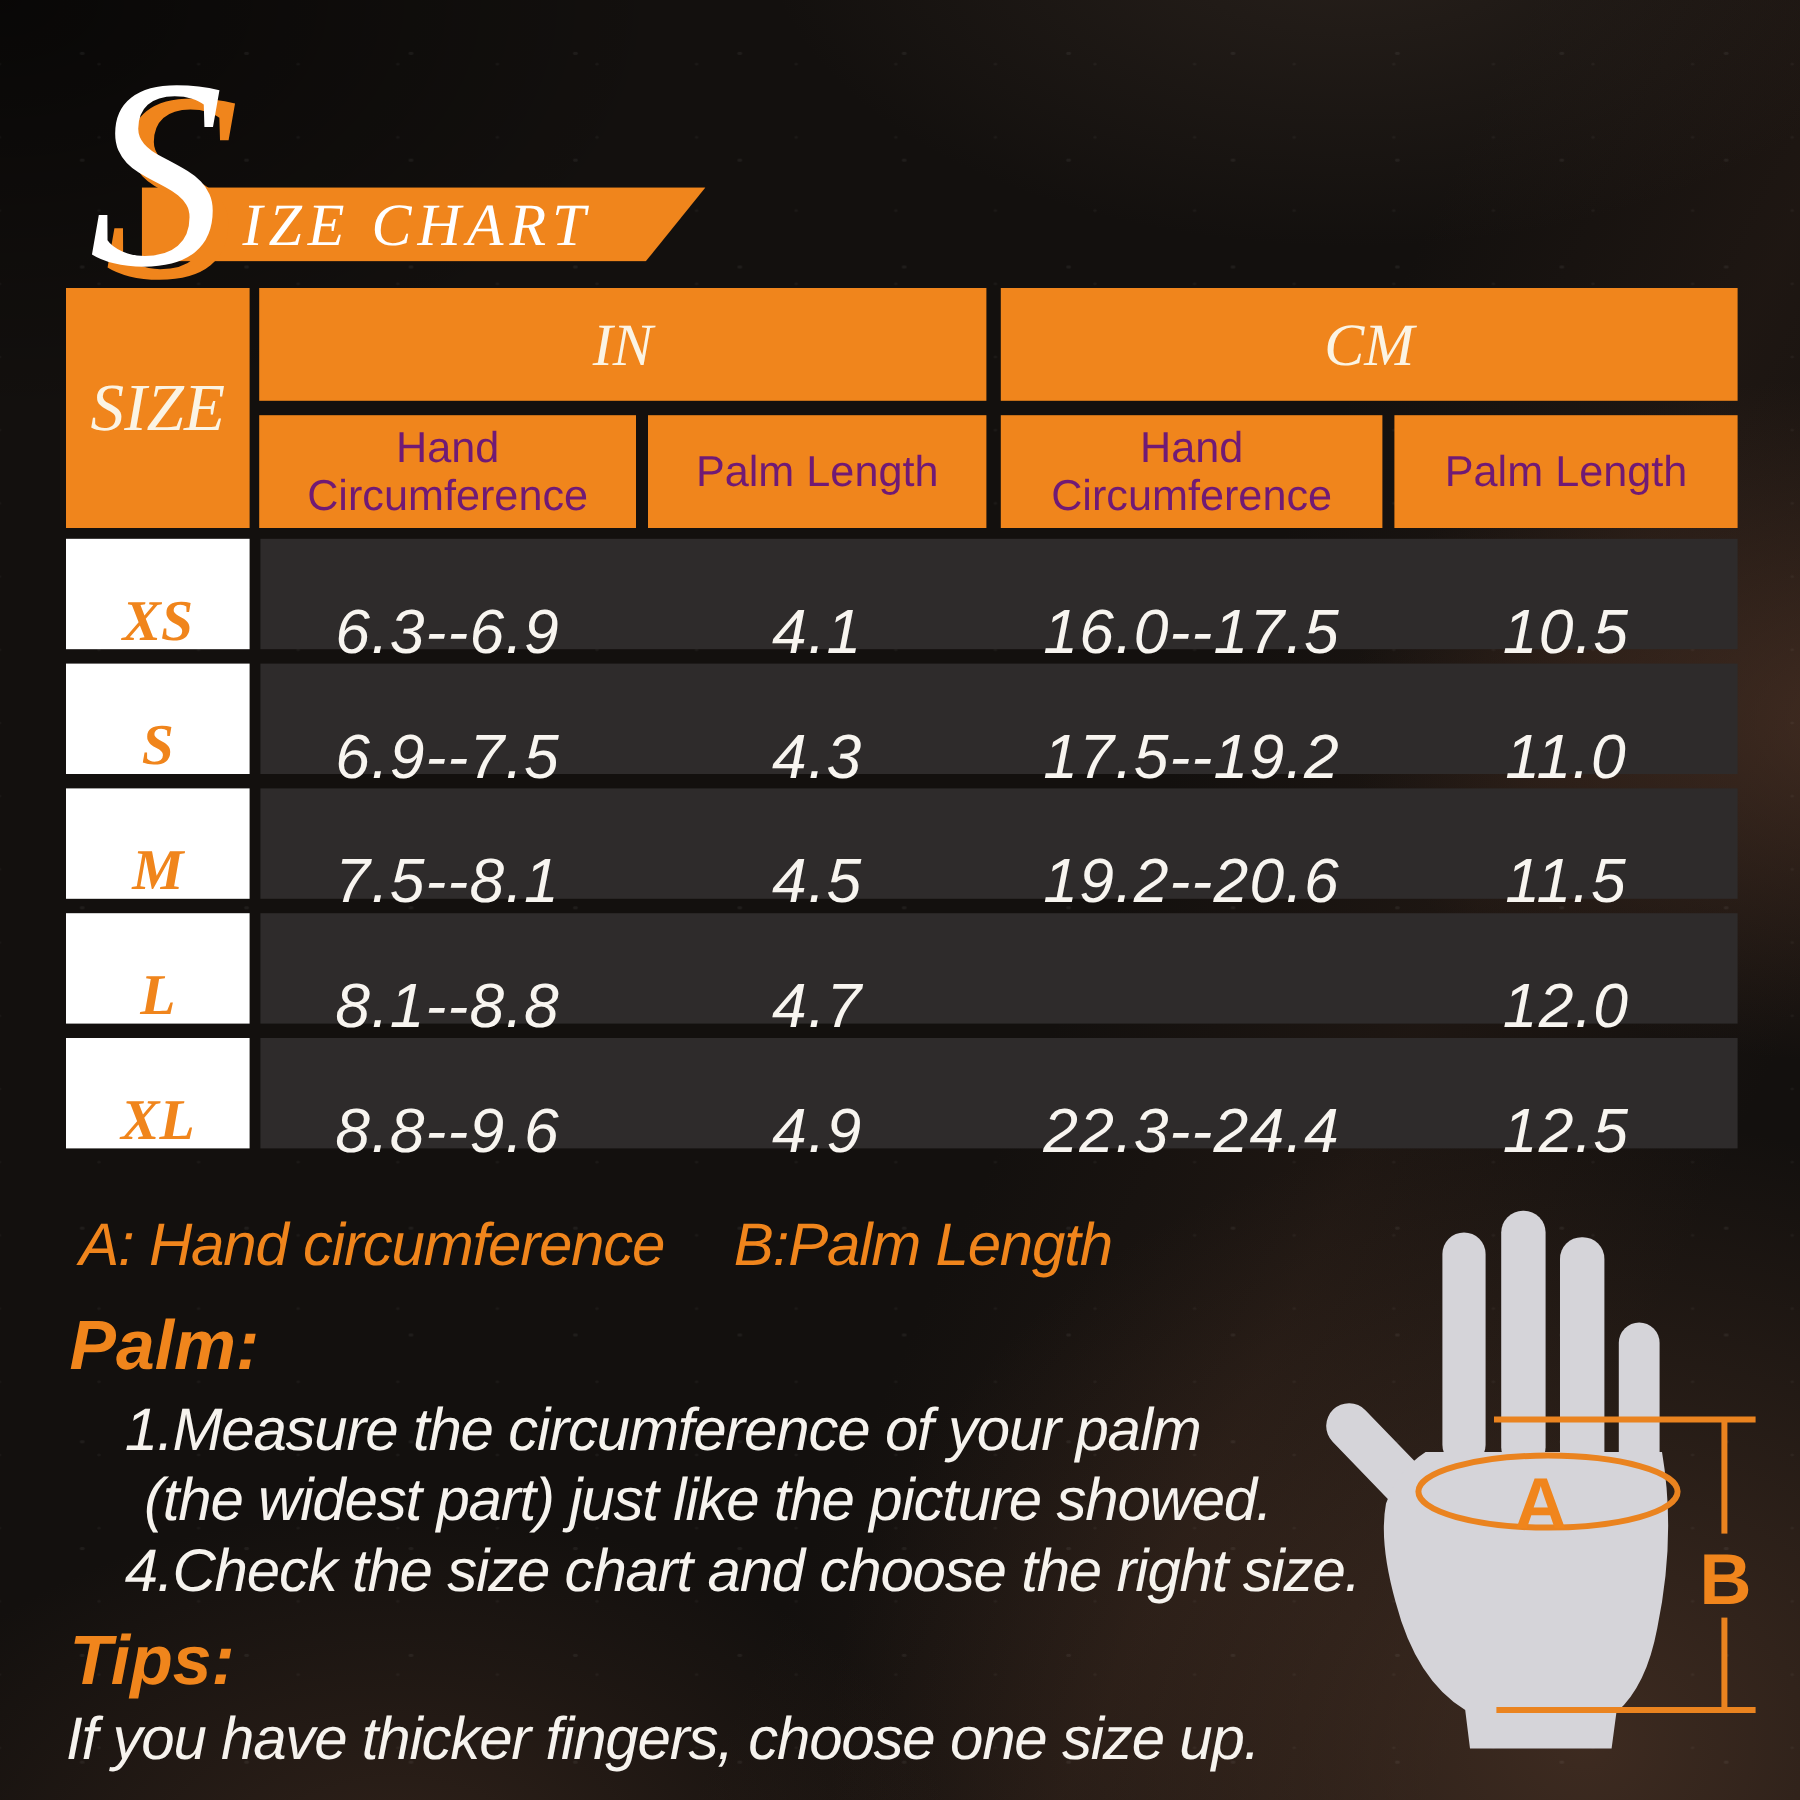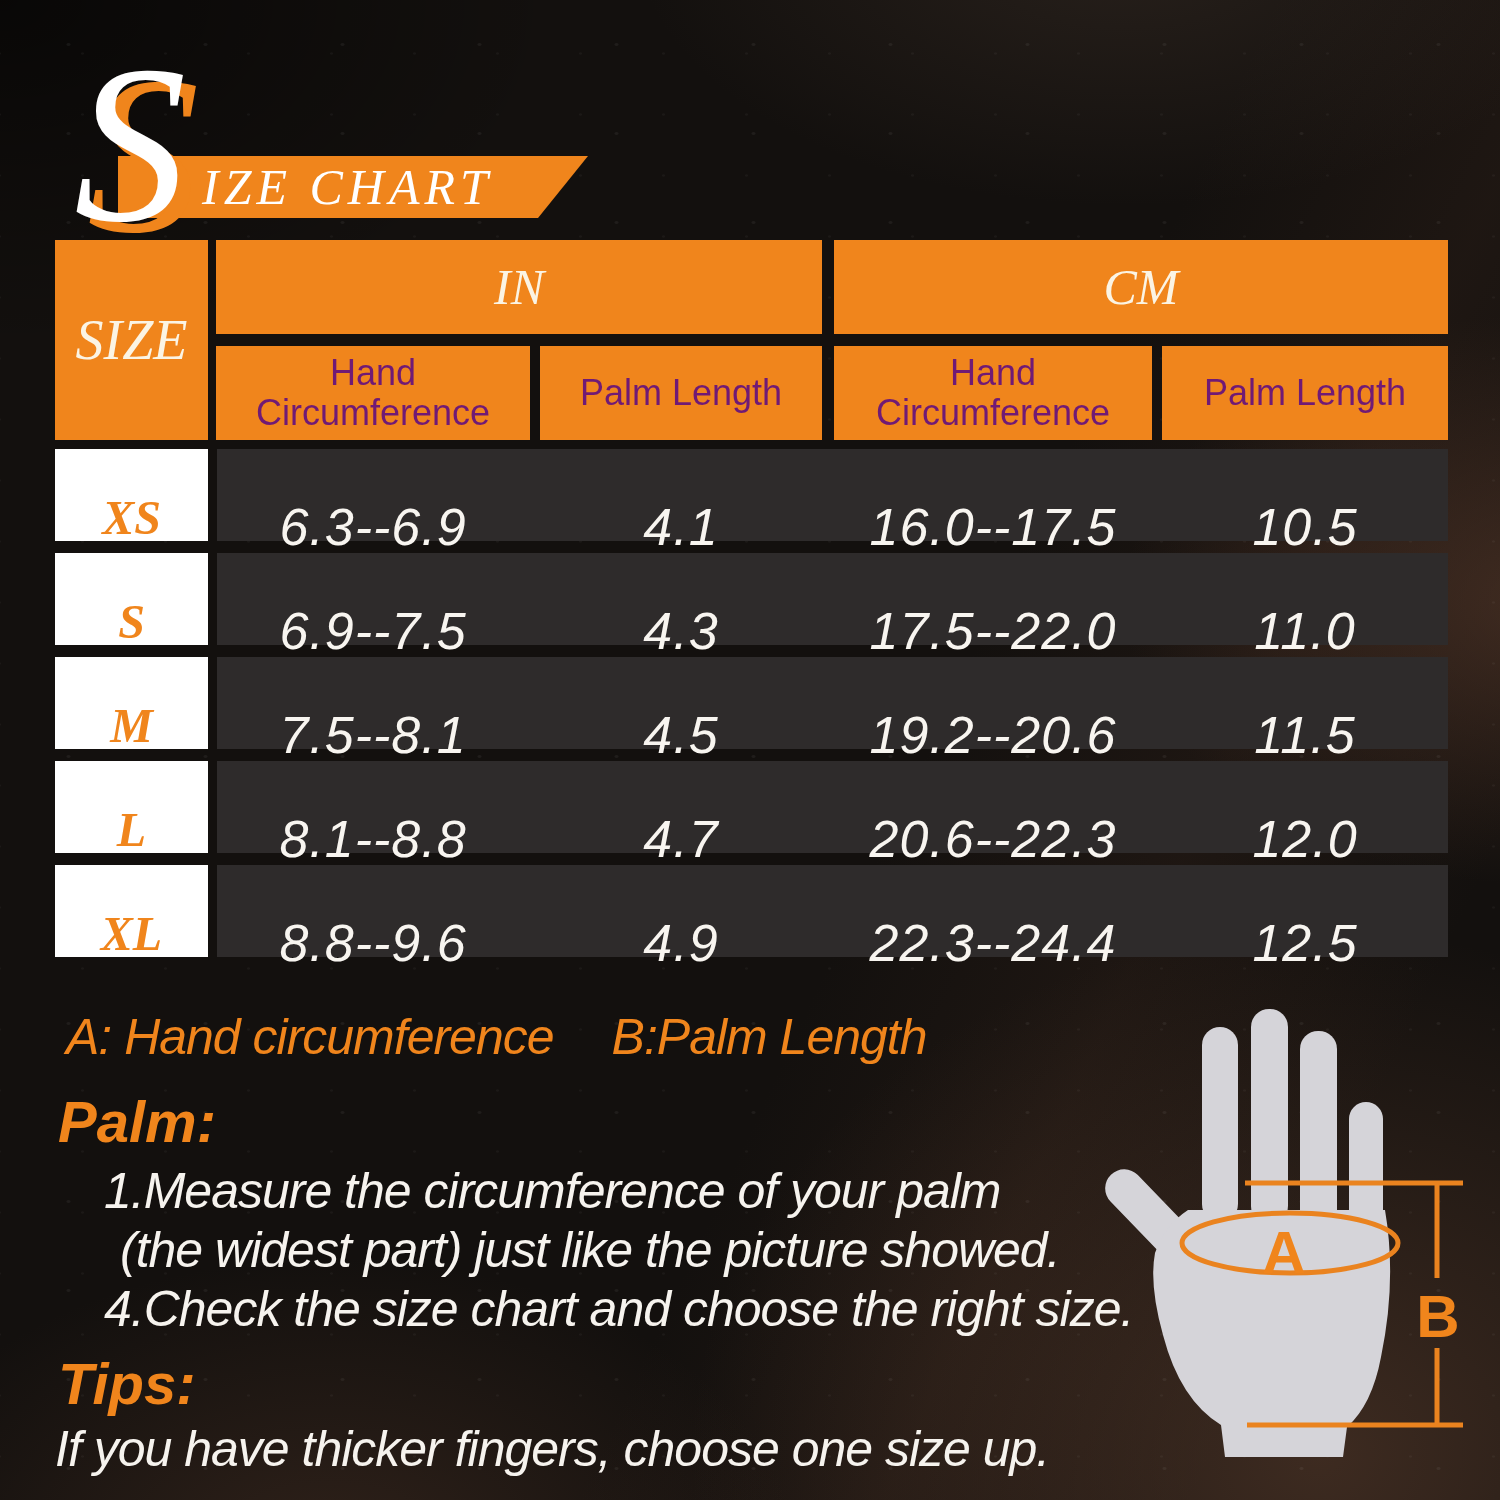--- a/index.html
+++ b/index.html
@@ -129,41 +129,40 @@
       <div class="val c3">16.0--17.5</div>
       <div class="val c4">10.5</div>
     </div>
     <div class="row" style="top:313px">
       <div class="size-cell">
           <span>S</span>
         </div>
       <div class="bar"></div>
       <div class="val c1">6.9--7.5</div>
       <div class="val c2">4.3</div>
-      <div class="val c3">17.5--22.0</div>
+      <div class="val c3">17.5--19.2</div>
       <div class="val c4">11.0</div>
     </div>
     <div class="row" style="top:417px">
       <div class="size-cell">
           <span>M</span>
         </div>
       <div class="bar"></div>
       <div class="val c1">7.5--8.1</div>
       <div class="val c2">4.5</div>
       <div class="val c3">19.2--20.6</div>
       <div class="val c4">11.5</div>
     </div>
     <div class="row" style="top:521px">
       <div class="size-cell">
           <span>L</span>
         </div>
       <div class="bar"></div>
       <div class="val c1">8.1--8.8</div>
       <div class="val c2">4.7</div>
-      <div class="val c3">20.6--22.3</div>
       <div class="val c4">12.0</div>
     </div>
     <div class="row" style="top:625px">
       <div class="size-cell">
           <span>XL</span>
         </div>
       <div class="bar"></div>
       <div class="val c1">8.8--9.6</div>
       <div class="val c2">4.9</div>
       <div class="val c3">22.3--24.4</div>

